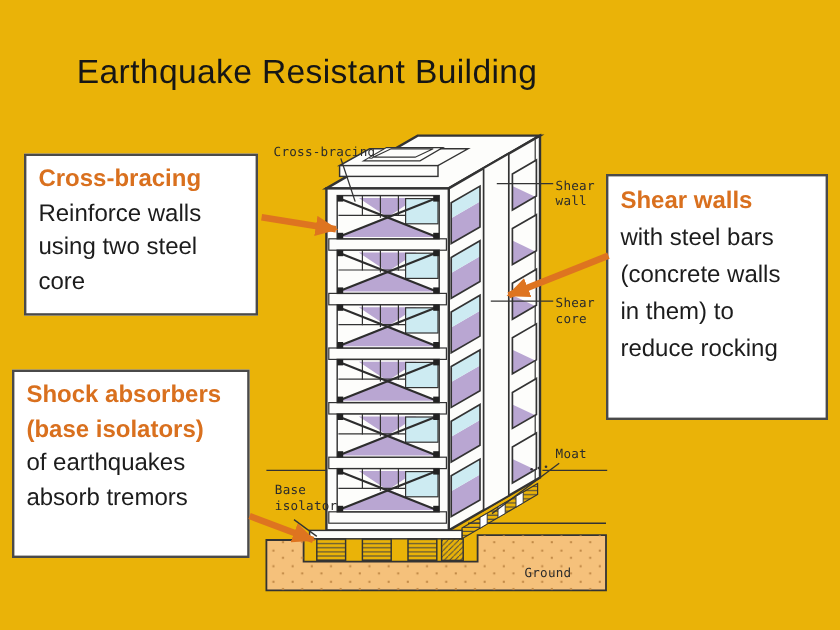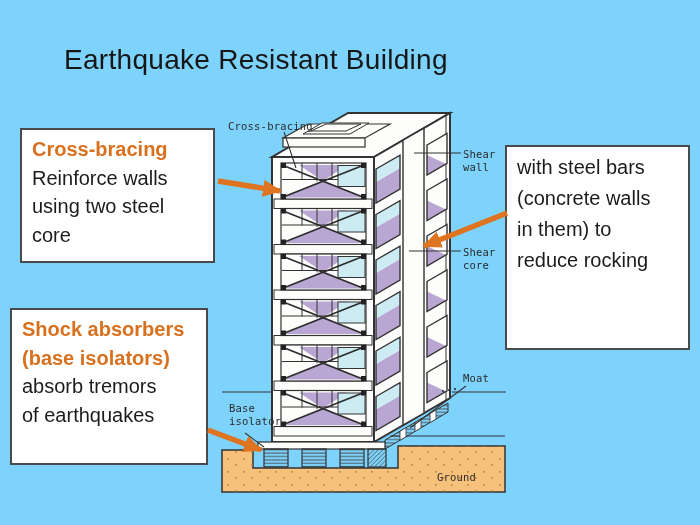--- a/index.html
+++ b/index.html
@@ -1,17 +1,17 @@
 <!DOCTYPE html>
 <html><head>
 <meta charset="utf-8">
 <style>
   html,body{margin:0;padding:0;background:#ffffff;}
   .stage{
-    position:relative;width:700px;height:525px;background:#7dd3fc;overflow:hidden;
+    position:relative;width:700px;height:525px;background:#eab308;overflow:hidden;
     font-family:"Liberation Sans", sans-serif;
   }
   .slide-title{
     position:absolute;left:64px;top:44px;font-size:28px;color:#161616;
     letter-spacing:0.3px;white-space:nowrap;
   }
   .callout{
     position:absolute;background:#ffffff;border:2px solid #4a4a4a;
     padding:5px 10px;font-size:20px;color:#1c1c1c;box-sizing:border-box;
   }
@@ -34,25 +34,26 @@
   <div class="callout" id="b1">
     <div class="ln hd">Cross-bracing</div>
     <div class="ln">Reinforce walls</div>
     <div class="ln">using two steel</div>
     <div class="ln">core</div>
   </div>
 
   <div class="callout" id="b2">
     <div class="ln hd">Shock absorbers</div>
     <div class="ln hd">(base isolators)</div>
+    <div class="ln">of earthquakes</div>
     <div class="ln">absorb tremors</div>
-    <div class="ln">of earthquakes</div>
   </div>
 
   <div class="callout tall" id="b3">
+    <div class="ln hd">Shear walls</div>
     <div class="ln">with steel bars</div>
     <div class="ln">(concrete walls</div>
     <div class="ln">in them) to</div>
     <div class="ln">reduce rocking</div>
   </div>
 
   <svg class="diagram" width="700" height="525" viewBox="0 0 700 525" xmlns="http://www.w3.org/2000/svg" xmlns:xlink="http://www.w3.org/1999/xlink">
     <defs>
       <marker id="ah" markerUnits="userSpaceOnUse" markerWidth="19" markerHeight="17" refX="17" refY="8.5" orient="auto">
         <path d="M0,0 L19,8.5 L0,17 Z" fill="#de7420"></path>

